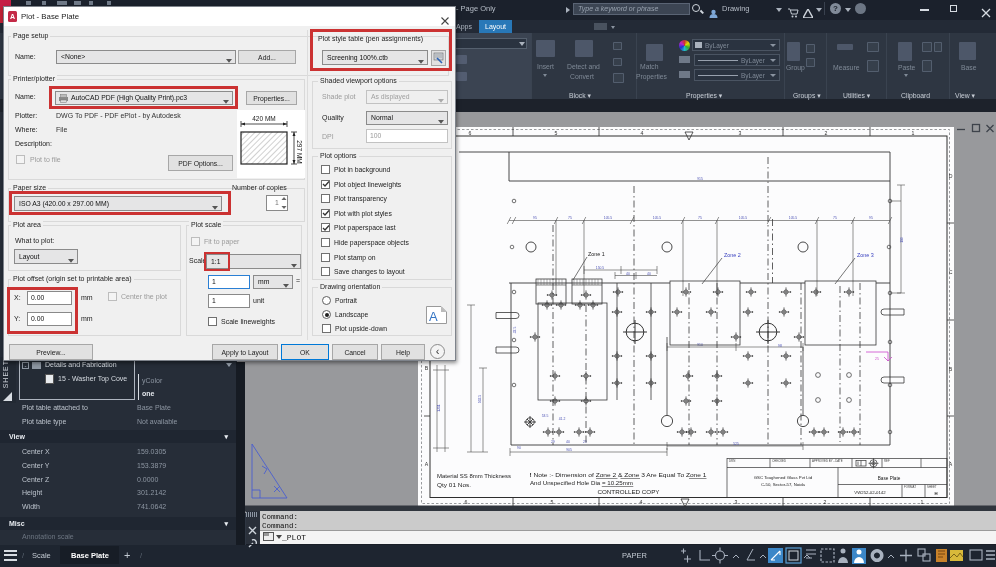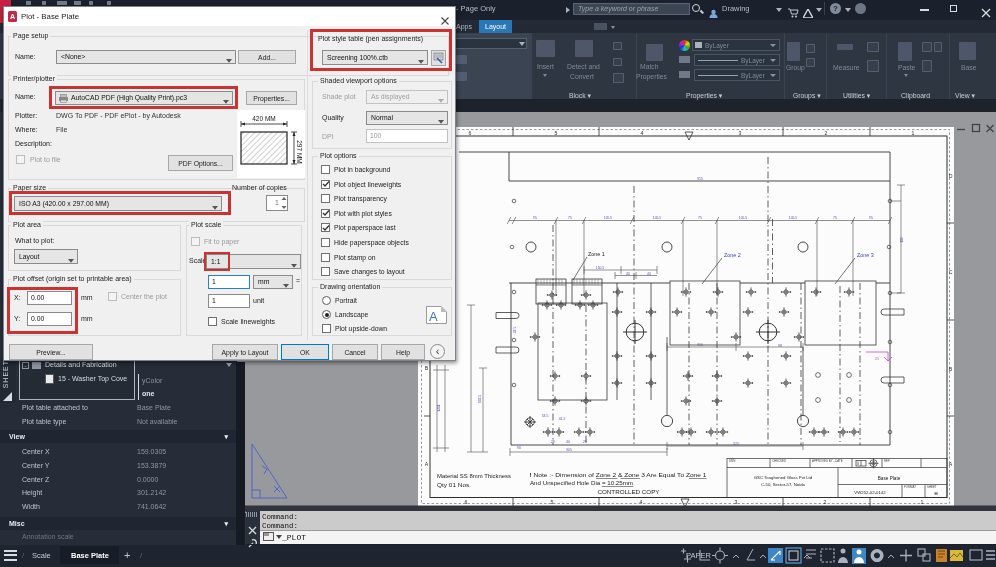--- a/index.html
+++ b/index.html
@@ -497,21 +497,21 @@
 </div>
 
 <div id="st-ct">
  <div class="abs" style="left:4px;top:550px;width:13px;height:11px;background:repeating-linear-gradient(180deg,#d7dce2 0 2px,transparent 2px 4.5px);"></div>
  <div class="abs stxt" style="left:22px;top:551px;color:#5a6470;">/</div>
  <div class="abs stxt" style="left:32px;top:551px;">Scale</div>
  <div class="abs" style="left:60px;top:546px;width:59px;height:18px;background:#171d26;"></div>
  <div class="abs stxt" style="left:71px;top:551px;color:#fff;font-weight:bold;">Base Plate</div>
  <div class="abs stxt" style="left:124px;top:549px;font-size:11px;">+</div>
  <div class="abs stxt" style="left:140px;top:551px;color:#5a6470;">/</div>
- <div class="abs stxt" style="left:686px;top:551px;">PAPER</div>
+ <div class="abs stxt" style="left:622px;top:551px;">PAPER</div>
  <svg class="abs" style="left:680px;top:546px;" width="316" height="21" viewBox="0 0 316 21">
   <g stroke="#a9b2bf" stroke-width="1.1" fill="none">
    <path d="M4,13 h7 M7.5,9.5 v7 M1,5 h5 M3.5,2.5 v5"></path>
    <path d="M20,4 V14 H30"></path>
    <circle cx="40" cy="9.5" r="4.5"></circle>
         <path d="M40,5 V1.5 M40,14 v3.5 M35.5,9.5 H32 M44.5,9.5 H48"></path>
    <path d="M53,12 l3,-3 3,3" stroke-width="1"></path>
    <path d="M67,14 L73,3 M67,14 h8" stroke-width="1"></path>
    <path d="M80,12 l3,-3 3,3" stroke-width="1"></path>
   </g>

